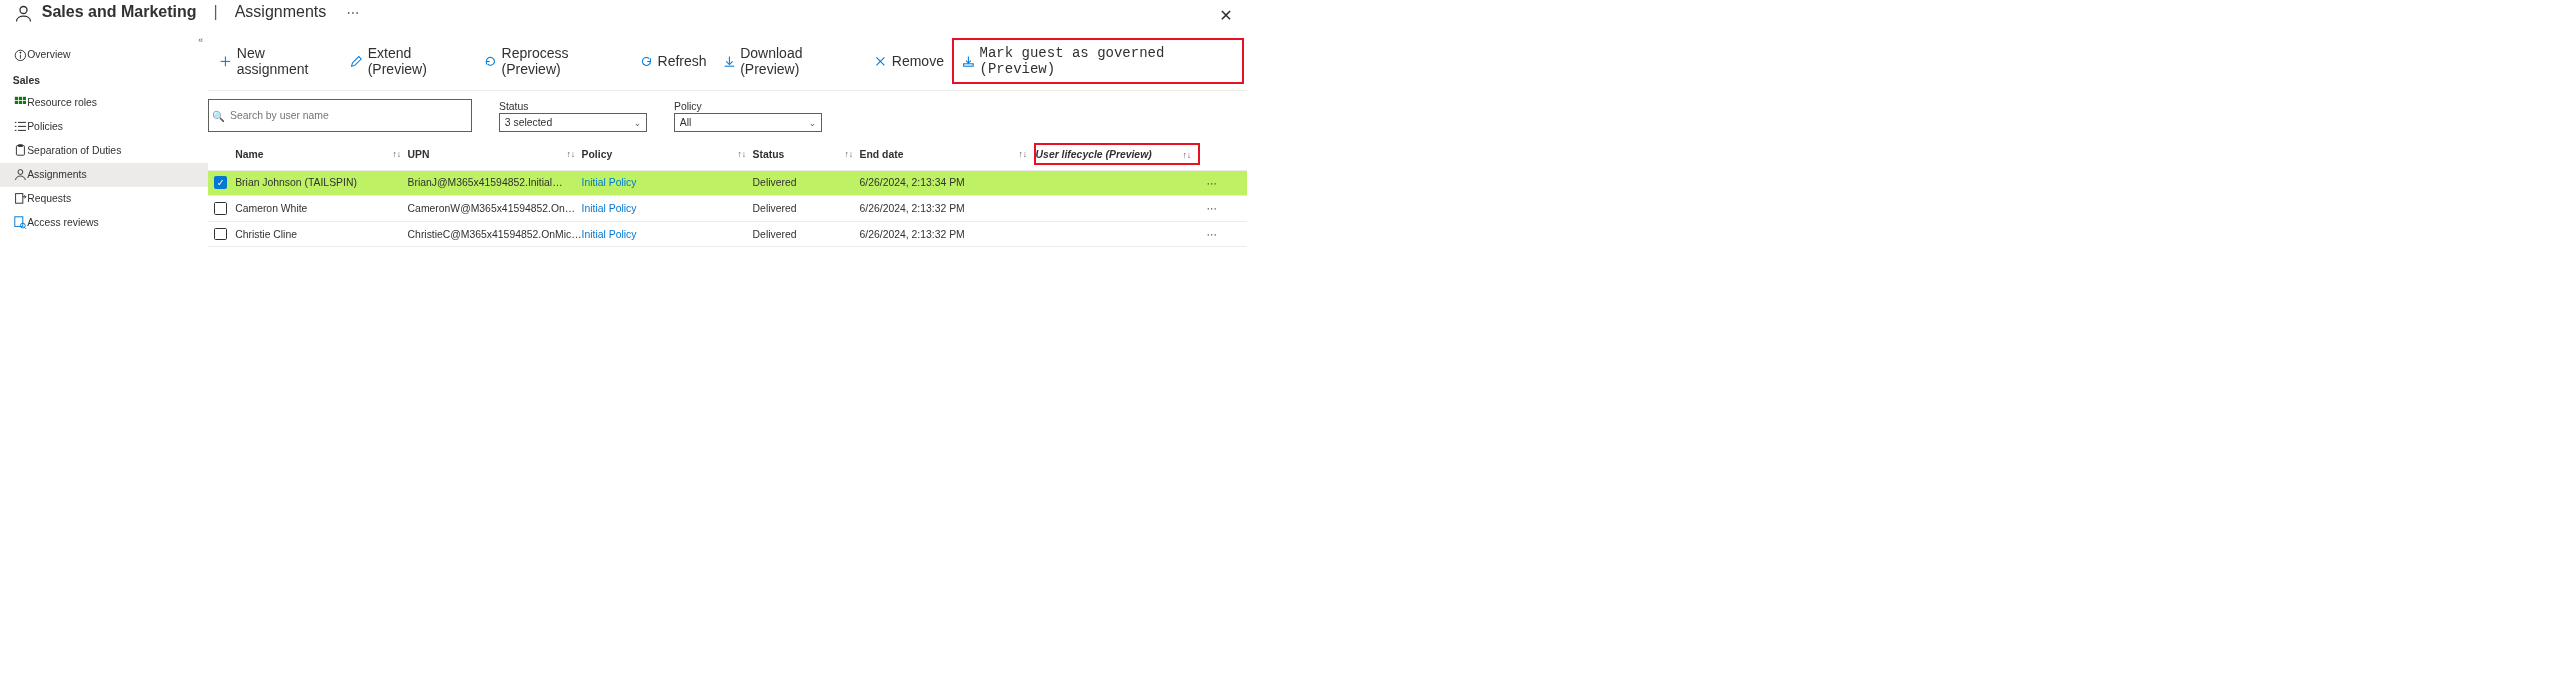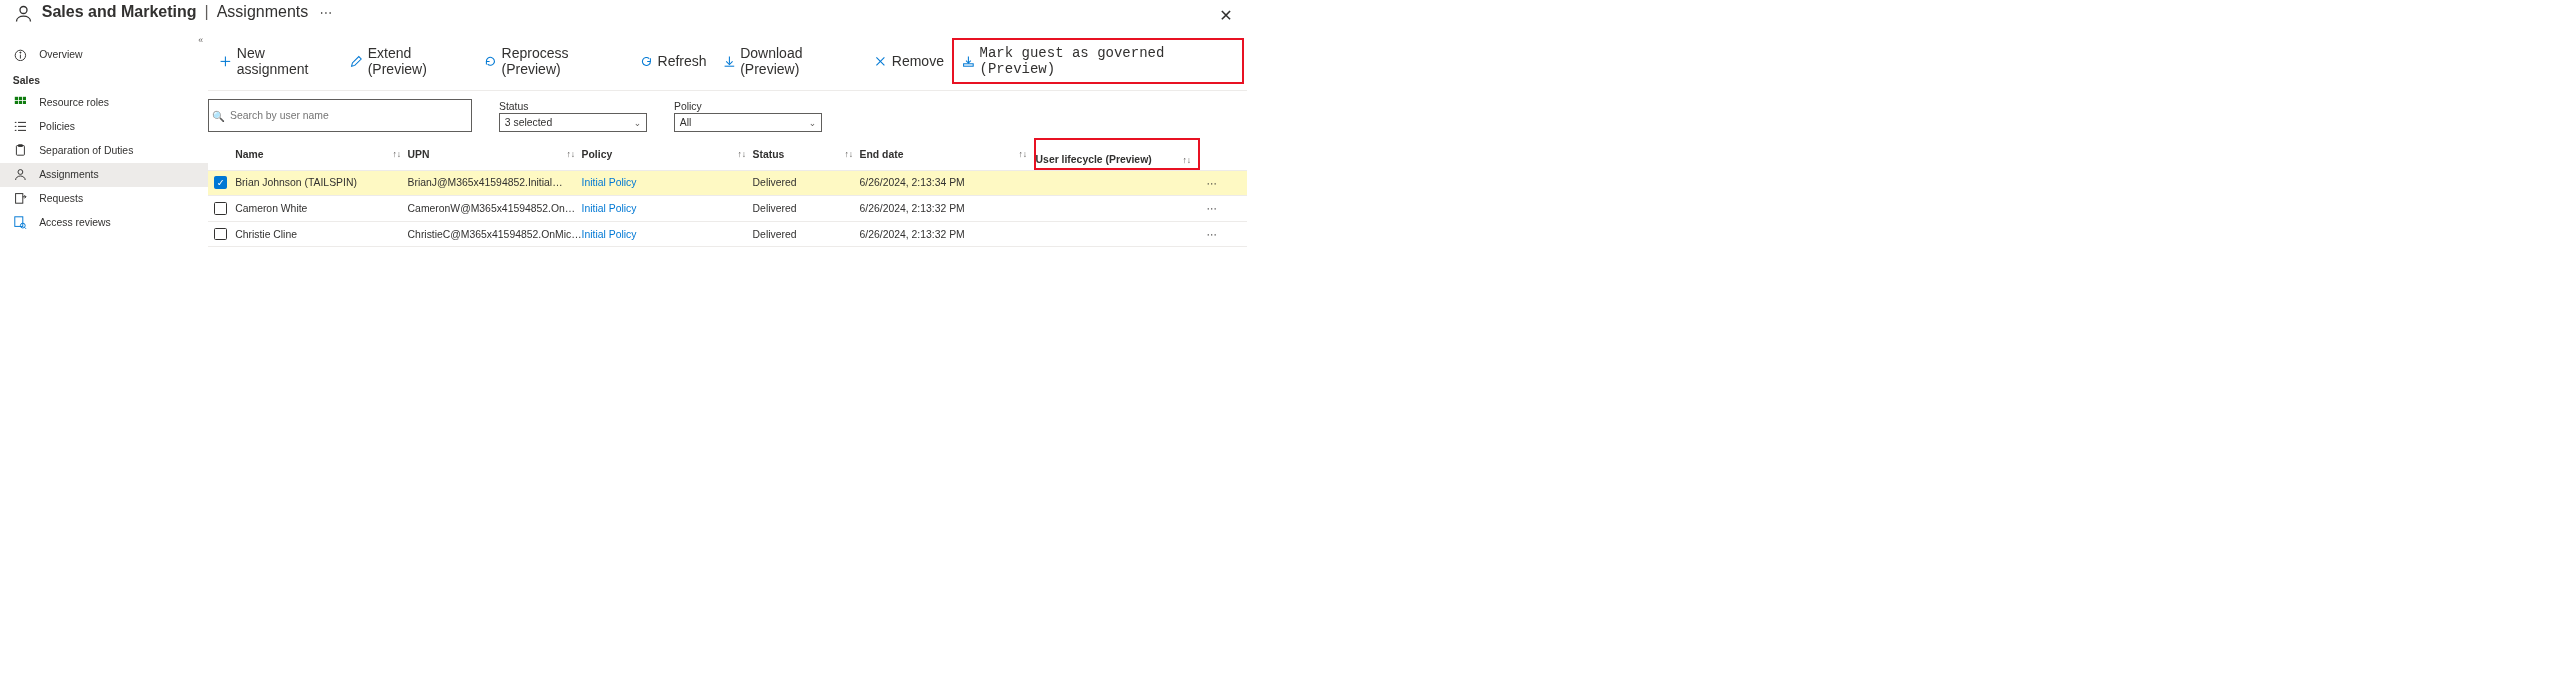--- a/index.html
+++ b/index.html
@@ -18,21 +18,21 @@
 
     
     .page-header {
       display: flex;
       align-items: flex-start;
       padding: 3.2px 8px 3.2px 12.8px;
       gap: 8px;
     }
     .avatar-icon svg { width: 21px; height: 21px; display:block; }
     .title-block { flex: 1; }
-    .title-line { display: flex; align-items: center; gap: 8px; }
+    .title-line { display: flex; align-items: center; gap: 17px; }
     .title-main { font-size: 16px; font-weight: 600; }
     .title-sep  { font-size: 16px; color: #605e5c; font-weight: 300; }
     .title-sub  { font-size: 16px; color: #323130; font-weight: 300; }
     .title-ellipsis { font-size: 12.8px; color: #323130; padding: 0 3.2px; cursor: pointer; }
     .subtitle   { font-size: 9.6px; color: #605e5c; margin-top: 0px; }
     .close-btn  { font-size: 16px; color: #323130; padding: 3.2px 6.4px; cursor: pointer; align-self: flex-start; }
 
     
     .body-row { display: flex; }
 
@@ -43,21 +43,21 @@
       padding-top: 11.2px;
       position: relative;
     }
     .collapse-btn {
       position: absolute;
       top: 3.2px; right: 4.8px;
       color: #605e5c; font-size: 8.8px;
       cursor: pointer;
     }
     .side-item {
-      display: flex; align-items: center; gap: 12px;
+      display: flex; align-items: center; gap: 0;
       padding: 5.6px 9.6px 5.6px 14.4px;
       font-size: 10.4px;
       cursor: pointer;
       color: #323130;
     }
     .side-item.selected { background: #edebe9; }
     .side-item .icon { width: 12.8px; height: 12.8px; flex-shrink: 0; }
     .side-item .icon svg { width: 12.8px; height: 12.8px; display:block; }
     .side-section {
       padding: 8px 9.6px 4.8px 12.8px;
@@ -117,21 +117,21 @@
     .dropdown .chev { font-size: 8.8px; color: #605e5c; }
 
     
     .grid { width: 100%; }
     .grid-head, .grid-row {
       display: flex; align-items: center;
       border-bottom: 0.8px solid #edebe9;
     }
     .grid-head { font-weight: 600; height: 32px; }
     .grid-row  { height: 25.6px; font-size: 10.4px; }
-    .grid-row.sel { background: #fef9c3; }
+    .grid-row.sel { background: #bef264; }
     .col-check { width: 25.6px; display:flex; justify-content:center; }
     .col-name  { width: 174px; padding-left: 1.6px; display:flex; align-items:center; gap:4.8px;}
     .col-upn   { width: 174px; overflow:hidden; white-space:nowrap; text-overflow:ellipsis; }
     .col-policy{ width: 171px; }
     .col-status{ width: 107px; }
     .col-end   { width: 174px; }
     .col-life  { width: 166px; }
     .col-more  { width: 24px; text-align:center; cursor:pointer; }
     .hbox { display:flex; align-items:center; justify-content:space-between; padding-right:6.4px; width:100%;}
     .sort { font-size: 8.8px; color: #605e5c; }
@@ -139,21 +139,21 @@
     .chk {
       width: 12.8px; height: 12.8px; border: 0.8px solid #323130; border-radius: 1.6px;
       display:inline-flex; align-items:center; justify-content:center;
       background:#fff;
     }
     .chk.checked { background:#0078d4; border-color:#0078d4; color:#fff; }
     .chk.checked::after { content:"✓"; font-size:9.6px; line-height:1;}
     .life-highlight {
       border: 2.4px solid #e81123;
     }
-    .grid-head .col-life { margin-top:-2.4px; margin-bottom:-2.4px; padding-top:14px; padding-bottom:2.4px;}
+    .grid-head .col-life { margin-top:-2.4px; margin-bottom:-2.4px; padding-top:4px; padding-bottom:2.4px;font-style:italic;}
   </style>
 </head>
 <body>
 
 <div class="container">
 
   <div class="page-header">
     <span class="avatar-icon">
       <svg viewBox="0 0 24 24" fill="none" stroke="#323130" stroke-width="1.5">
         <circle cx="12" cy="8" r="4"></circle>

